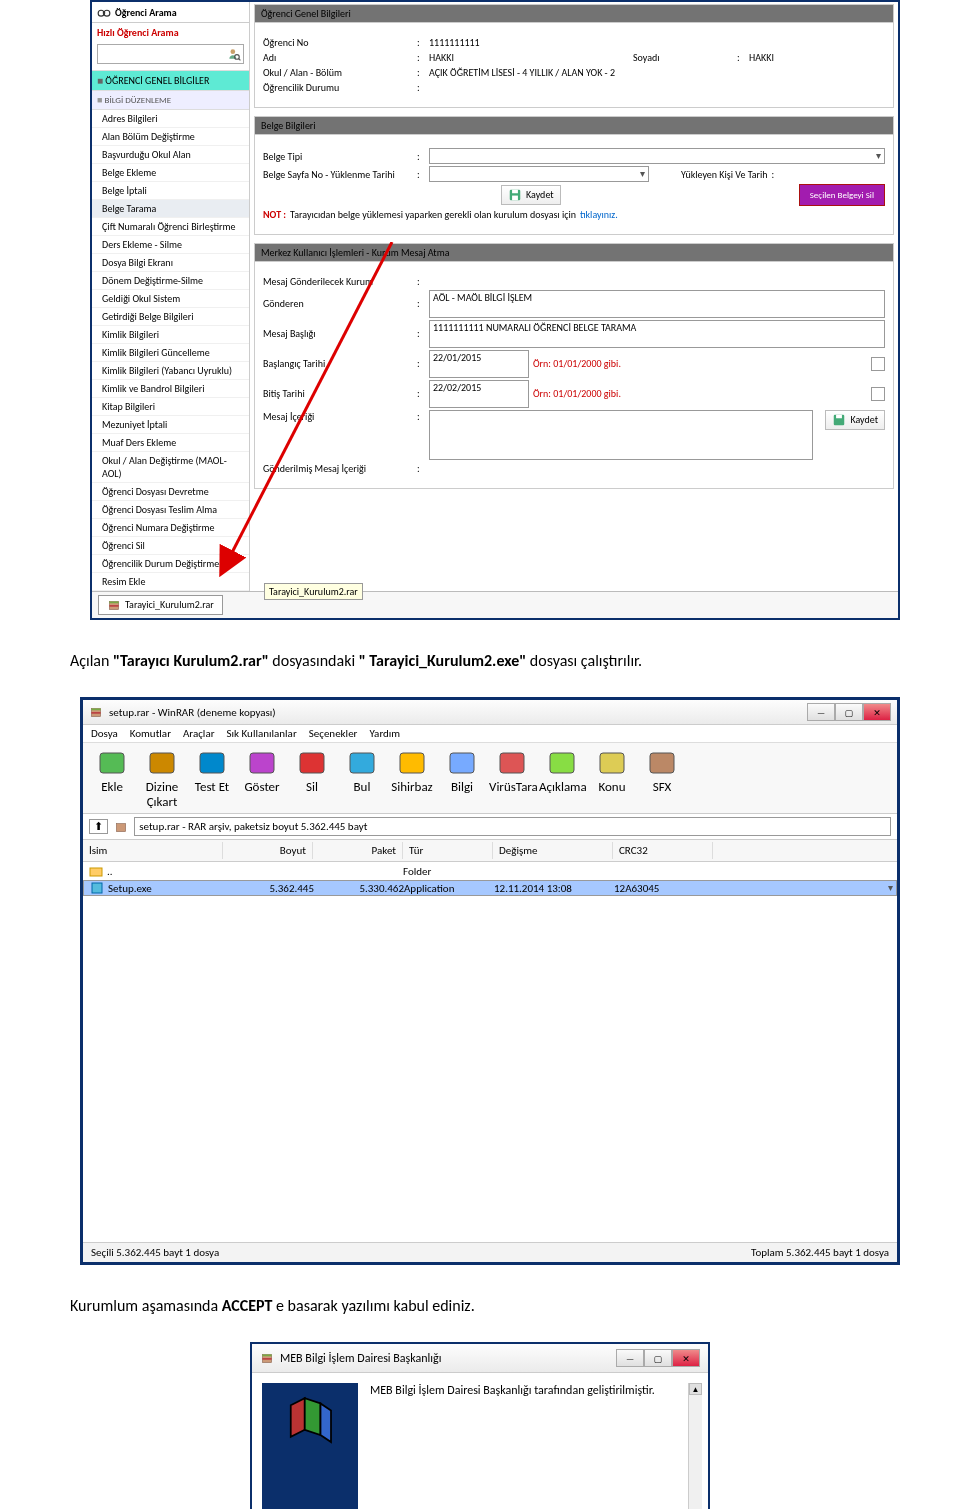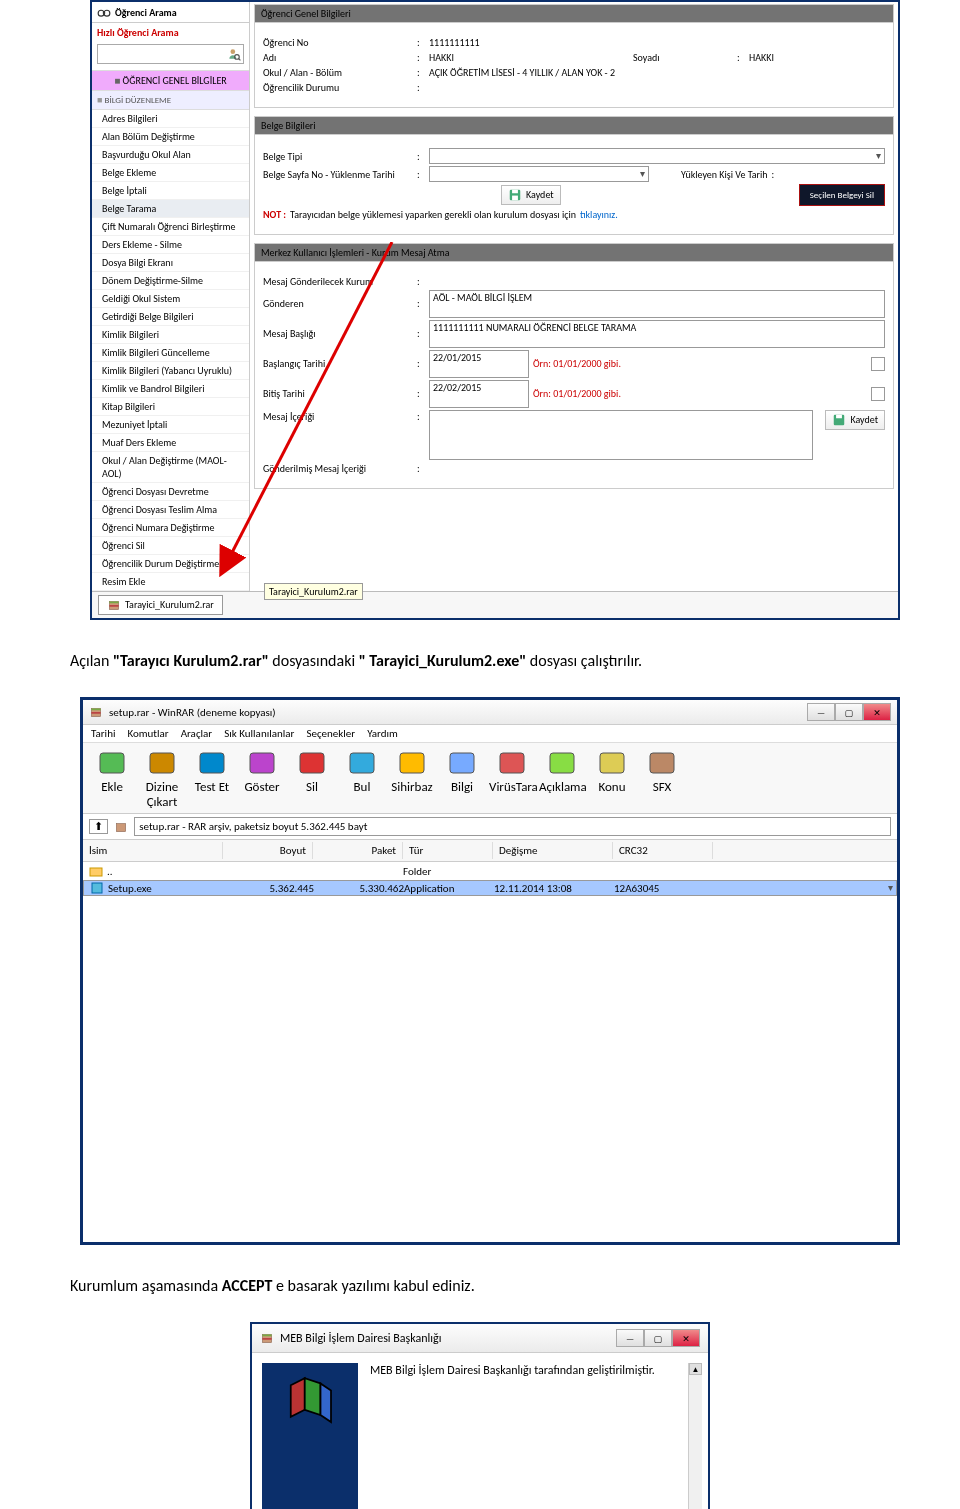--- a/index.html
+++ b/index.html
@@ -9,38 +9,38 @@
   
   .shot1 { border: 2px solid #0b2f6b; margin: 0 60px 20px 90px; position: relative; background: #fff; font-size: 10px; line-height: 1.3; }
   .shot1-inner { display: flex; }
   .sidebar { width: 158px; border-right: 1px solid #ccc; }
   .sb-head { padding: 3px 5px; border-bottom: 1px solid #ccc; display:flex; align-items:center; gap:4px; }
   .sb-head svg { width:14px; height:14px; }
   .sb-search-lbl { color: #c00; padding: 3px 5px; font-weight: bold; }
   .sb-search-box { margin: 2px 5px 6px; display:flex; align-items:center; border:1px solid #aaa; padding:2px; background:#fff;}
   .sb-search-box input { border:none; flex:1; font-size:10px; width:50px; outline:none;}
   .sb-search-box svg { width:14px; height:14px; }
-  .sb-section { padding: 3px 5px; background:#f0abfc; border-top:1px solid #ddd; border-bottom:1px solid #ddd;text-align:center; }
+  .sb-section { padding: 3px 5px; background:#5eead4; border-top:1px solid #ddd; border-bottom:1px solid #ddd; }
   .sb-subsection { padding: 3px 5px; background:#eef; border-bottom:1px solid #ddd; font-size:9px; color:#555;}
   .sb-item { padding: 2px 10px; cursor: pointer; border-bottom:1px solid #f0f0f0;}
   .sb-item.active { background:#e9edf2; }
   .main { flex:1; padding:0; }
   .panel { border:1px solid #ccc; margin:2px 4px 8px; }
   .panel-head { background:#737373; padding:2px 6px; border-bottom:1px solid #ccc; }
   .panel-body { padding:11px 8px; }
   .row { display:flex; align-items:center; margin:2px 0; gap:4px;}
   .lbl { width: 150px; }
   .colon { width:8px; }
   .val { flex:1; }
   .sel { flex:1; border:1px solid #999; background:#fff; height:16px; position:relative;}
   .sel::after { content:"▾"; position:absolute; right:3px; top:0; font-size:10px; color:#555;}
   .inp { flex:1; border:1px solid #999; background:#fff; height:28px; padding:0 3px;}
   .kaydet-btn { display:inline-flex; align-items:center; gap:4px; border:1px solid #bbb; background:linear-gradient(#fff,#eee); padding:2px 6px; cursor:pointer;}
   .kaydet-btn svg{width:14px;height:14px;}
-  .red-btn { background:#0f172a; color:#fff; padding:4px 10px; border:1px solid #a11; font-size:9px;}
+  .red-btn { background:#a21caf; color:#fff; padding:4px 10px; border:1px solid #a11; font-size:9px;}
   .redtext { color:#c00; }
   .bluelink { color:#06c; cursor:pointer;}
   .date-hint { color:#c00; }
   .calicon { width:14px;height:14px; border:1px solid #999; display:inline-block;}
   .task-strip { border-top:1px solid #bbb; padding:3px 6px; display:flex; align-items:center; gap:6px; background:#f7f7f7; position:relative;}
   .task-tab { border:1px solid #999; background:#fff; padding:2px 8px; display:inline-flex; align-items:center; gap:4px;}
   .task-tab svg{width:14px;height:14px;}
   .tooltip-strip { position:absolute; left:172px; bottom:18px; background:#ffffe1; border:1px solid #999; padding:1px 4px; font-size:10px;}
   .arrow-svg { position:absolute; left:110px; top:240px; width:200px; height:340px; pointer-events:none;}
 
@@ -293,21 +293,21 @@
         </svg>
     <span>setup.rar - WinRAR (deneme kopyası)</span>
     <span class="spacer"></span>
     <div class="winbtns">
       <span class="winbtn">—</span>
       <span class="winbtn">▢</span>
       <span class="winbtn close">✕</span>
     </div>
   </div>
   <div class="s2-menu" id="s2-menu">
-        <span>Tarihi</span>
+        <span>Dosya</span>
         <span>Komutlar</span>
         <span>Araçlar</span>
         <span>Sık Kullanılanlar</span>
         <span>Seçenekler</span>
         <span>Yardım</span>
       </div>
   <div class="s2-toolbar" id="s2-tb">
         <div class="tbtn">
           <svg viewBox="0 0 32 32">
             <rect x="4" y="6" width="24" height="20" rx="3" fill="#5b5" stroke="#555"></rect>
@@ -414,20 +414,25 @@
               <rect x="2" y="2" width="10" height="10" fill="#5bd" stroke="#06a"></rect>
             </svg>
             <span>Setup.exe</span>
           </div>
       <div class="c-size">5.362.445</div>
       <div class="c-pack">5.330.462</div>
       <div class="c-type">Application</div>
       <div class="c-date">12.11.2014 13:08</div>
       <div class="c-crc">12A63045</div>
     </div>
+  </div>
+  <div class="s2-status">
+    <span>Seçili 5.362.445 bayt 1 dosya</span>
+    <span class="spacer"></span>
+    <span>Toplam 5.362.445 bayt 1 dosya</span>
   </div>
 </div>
 
 <div class="bodytext">
   <span>Kurumlum aşamasında </span><b>ACCEPT</b><span> e basarak yazılımı kabul ediniz.</span>
 </div>
 
 <div class="shot3">
   <div class="s3-title">
     <svg class="rar-icon" viewBox="0 0 24 24">

